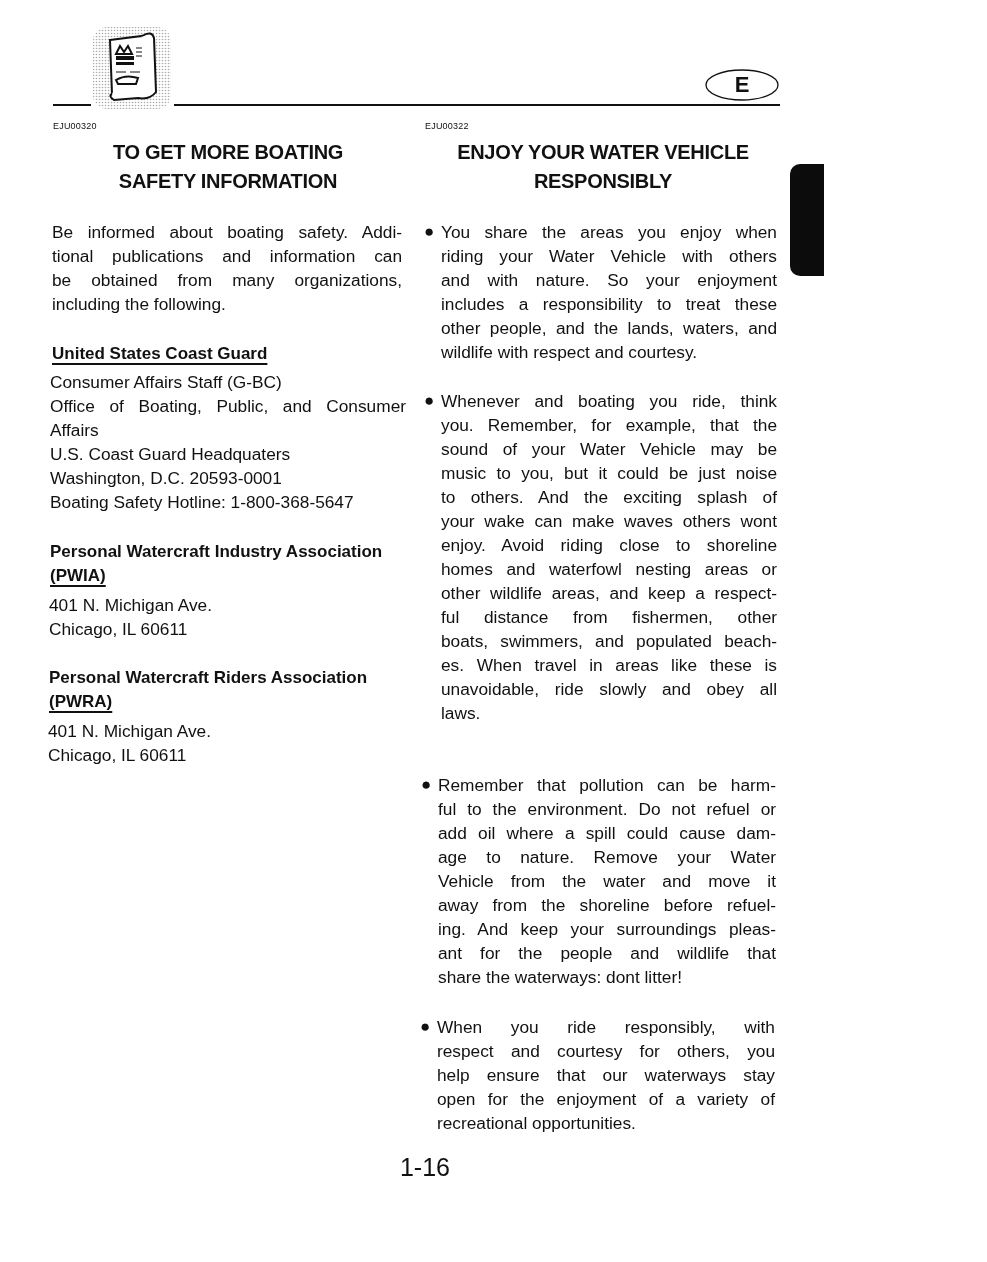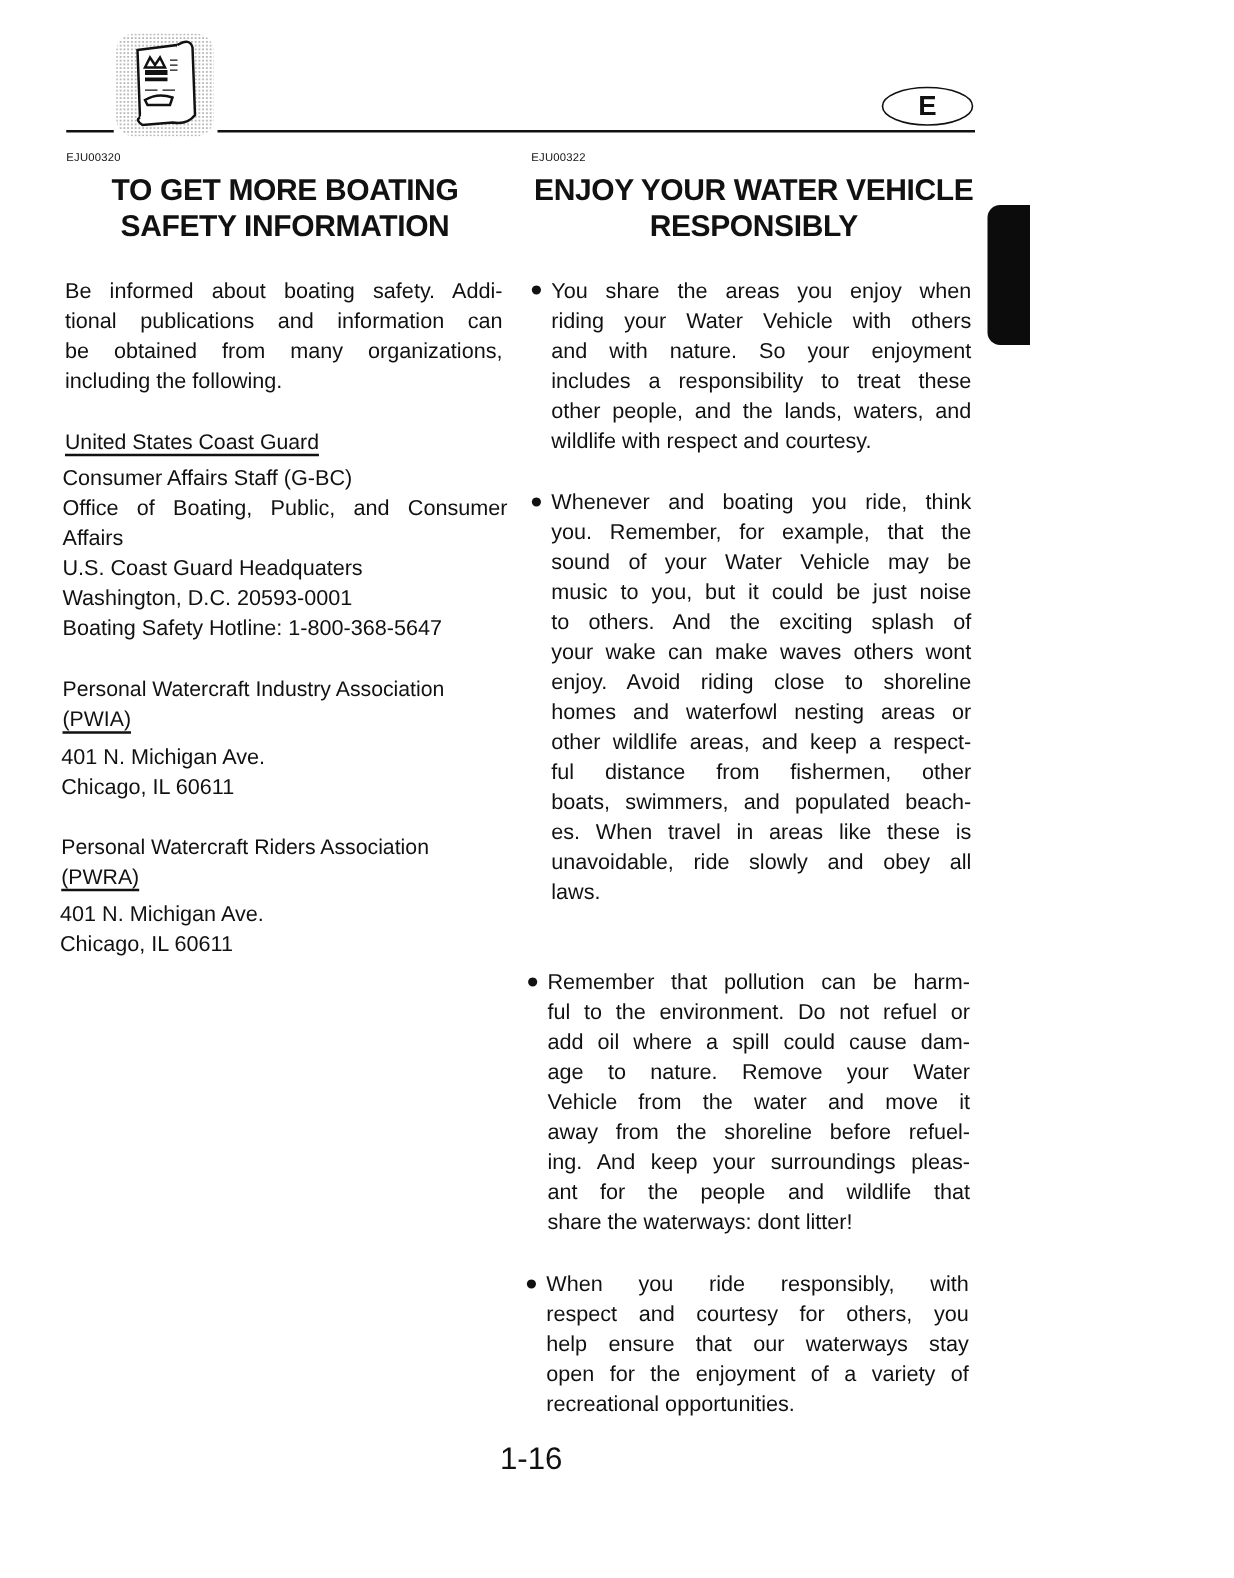--- a/index.html
+++ b/index.html
@@ -10,26 +10,26 @@
   .rule-main { left:174px; top:104px; width:606px; height:2px; background:#111; }
   .logo { left:92px; top:26px; width:80px; height:84px; }
   .lang-oval { left:704px; top:68px; width:76px; height:34px; }
   .lang-letter { left:704px; top:68px; width:76px; height:34px; text-align:center;
          line-height:34px; font-weight:bold; font-size:22px; }
   .tab-marker { left:790px; top:164px; width:34px; height:112px; background:#0c0c0c;
          border-radius:10px 0 0 10px; }
   .code { font-size:9px; font-weight:normal; letter-spacing:0.2px; }
   .code-left { left:53px; top:121px; }
   .code-right { left:425px; top:121px; }
-  .h1 { font-weight:bold; font-size:24px; line-height:29px; text-align:center; letter-spacing:-0.3px; }
+  .h1 { font-weight:bold; font-size:20px; line-height:29px; text-align:center; letter-spacing:-0.3px; }
   .h1-left { left:53px; top:138px; width:350px; }
   .h1-right { left:420px; top:138px; width:366px; }
   .body-text { font-size:17.3px; line-height:24px; }
   .intro { left:52px; top:220px; width:350px; text-align:justify; }
-  .org-head { font-weight:normal; font-size:17px; line-height:24px; }
+  .org-head { font-weight:bold; font-size:17px; line-height:24px; }
   .underlined { text-decoration:underline; text-decoration-thickness:1.5px; text-underline-offset:4px; }
   .uscg-head { left:52px; top:342px; }
   .uscg-lines { left:50px; top:370px; width:356px; }
   .pwia-head { left:50px; top:540px; width:360px; }
   .pwia-lines { left:49px; top:593px; }
   .pwra-head { left:49px; top:666px; width:360px; }
   .pwra-lines { left:48px; top:719px; }
   .line { display:block; white-space:nowrap; }
   .just-line { display:block; text-align:justify; text-align-last:justify; }
   .bullet { position:absolute; width:356px; }

